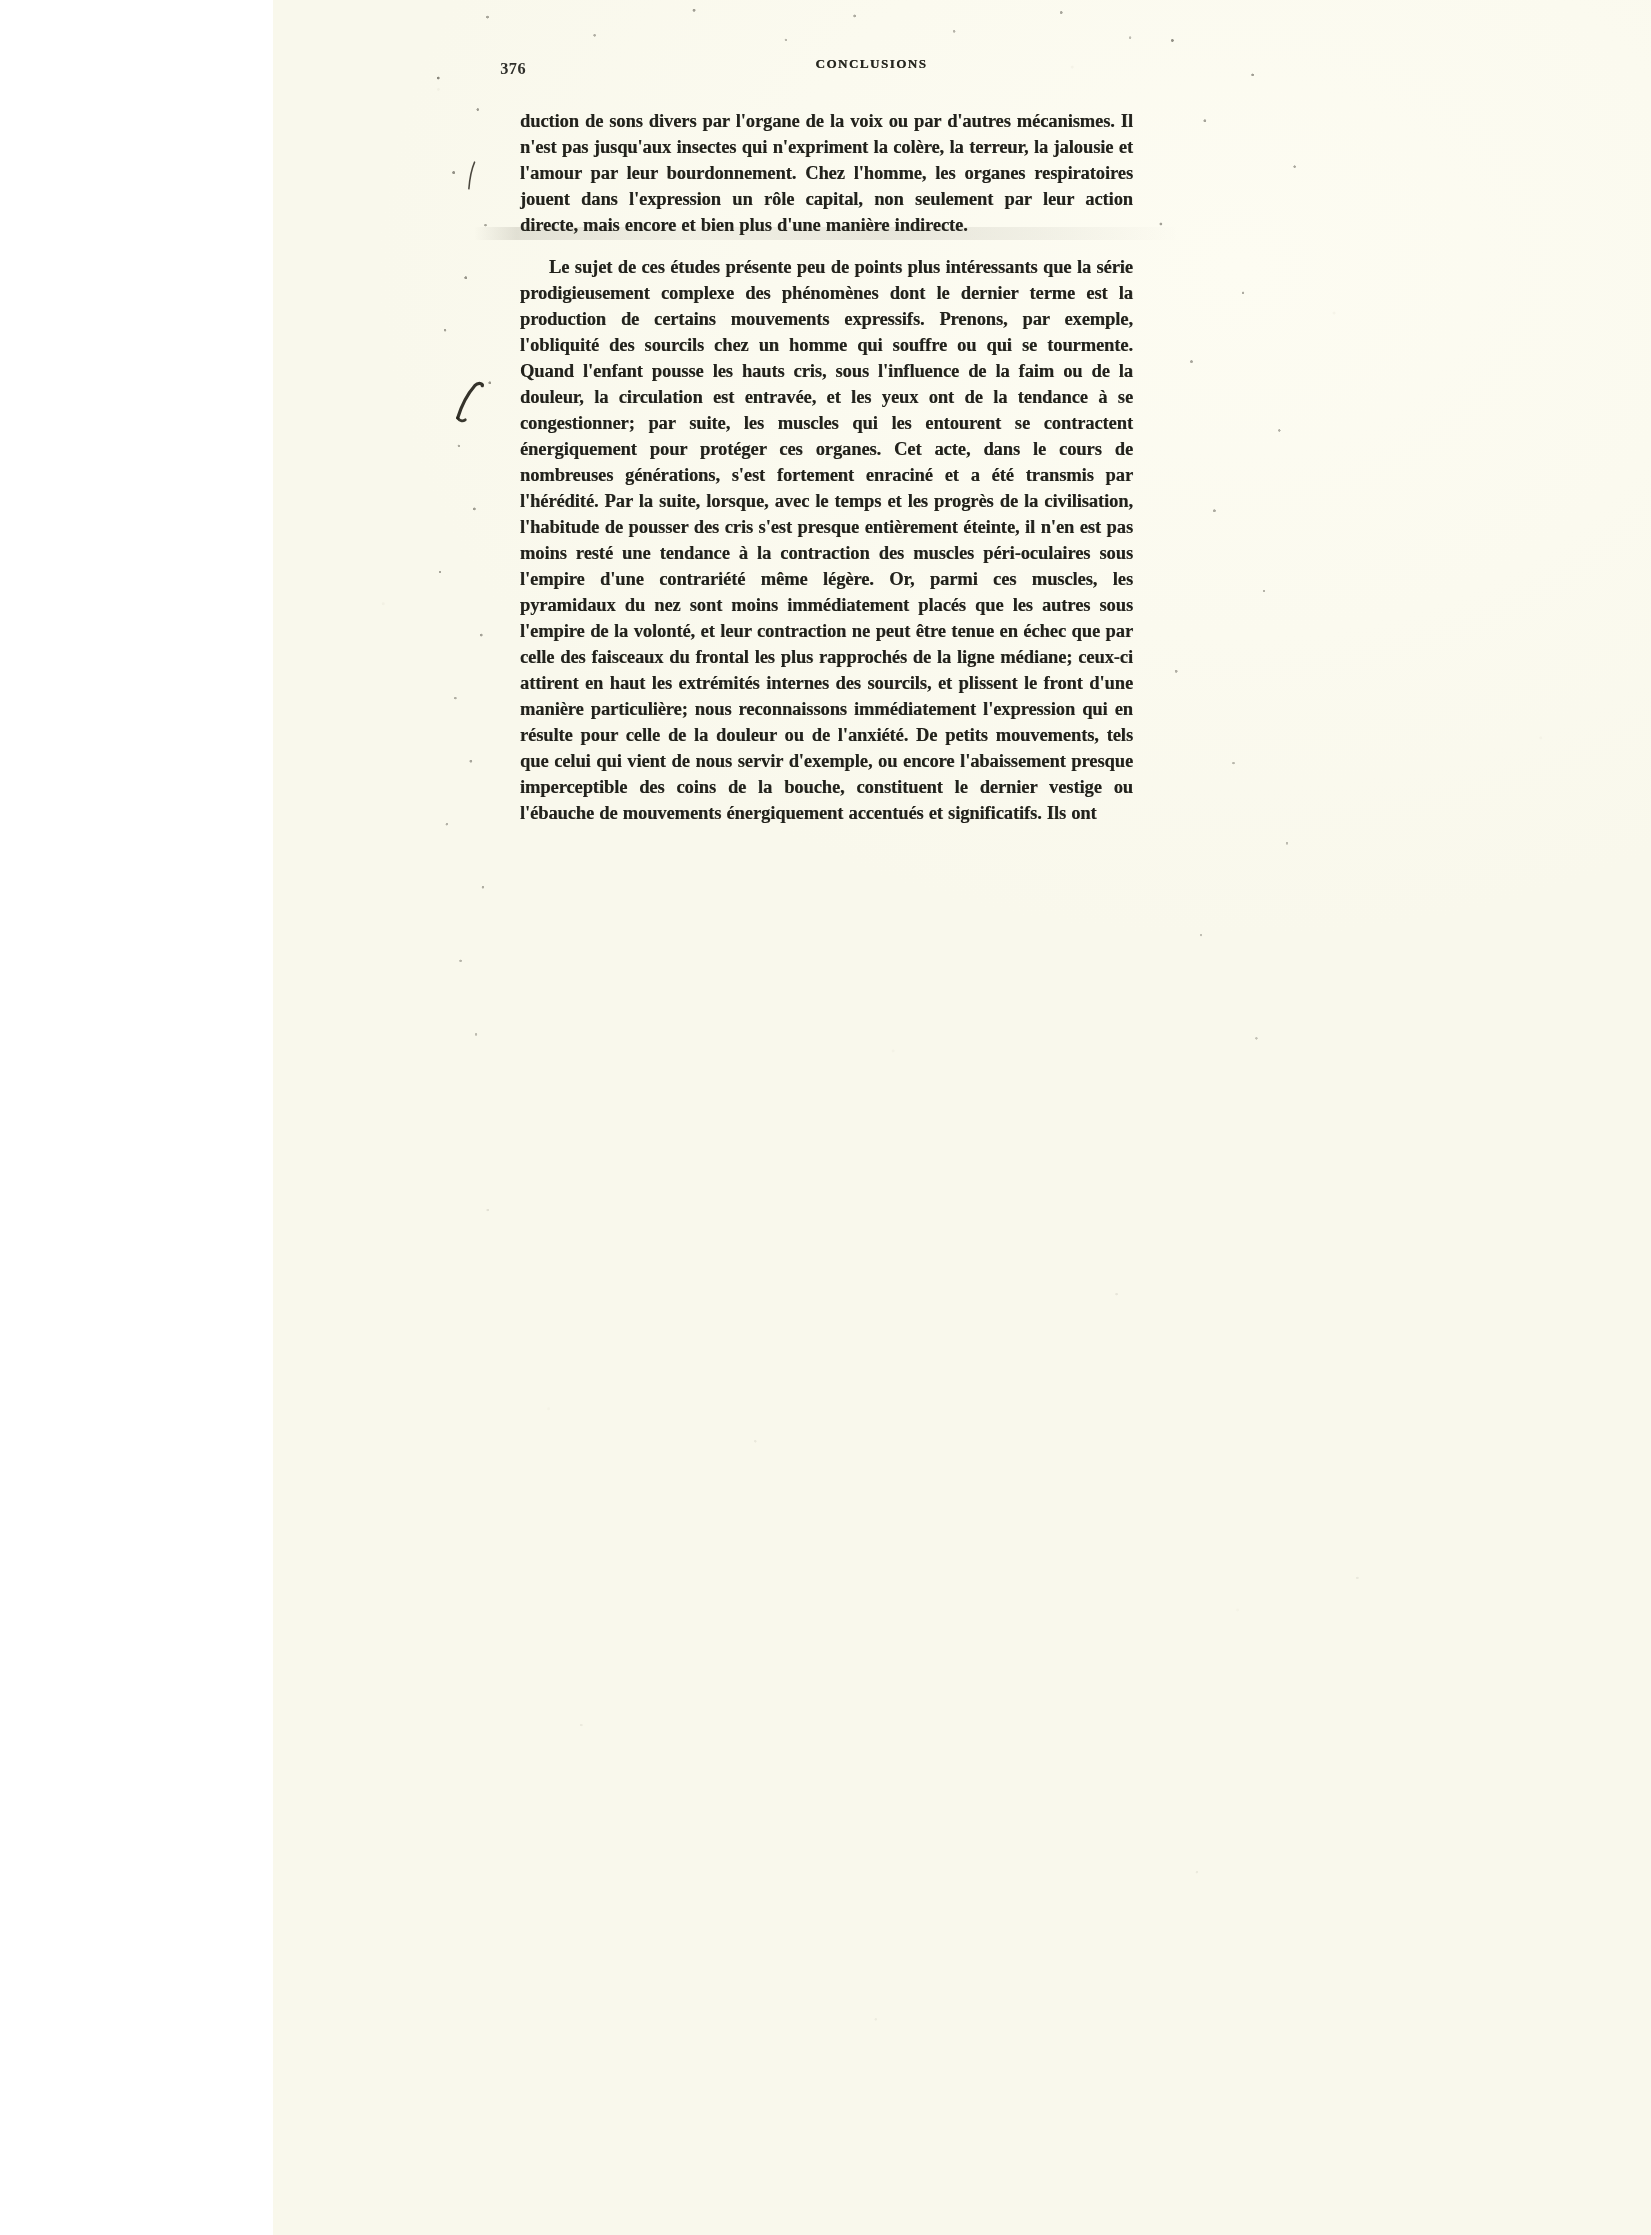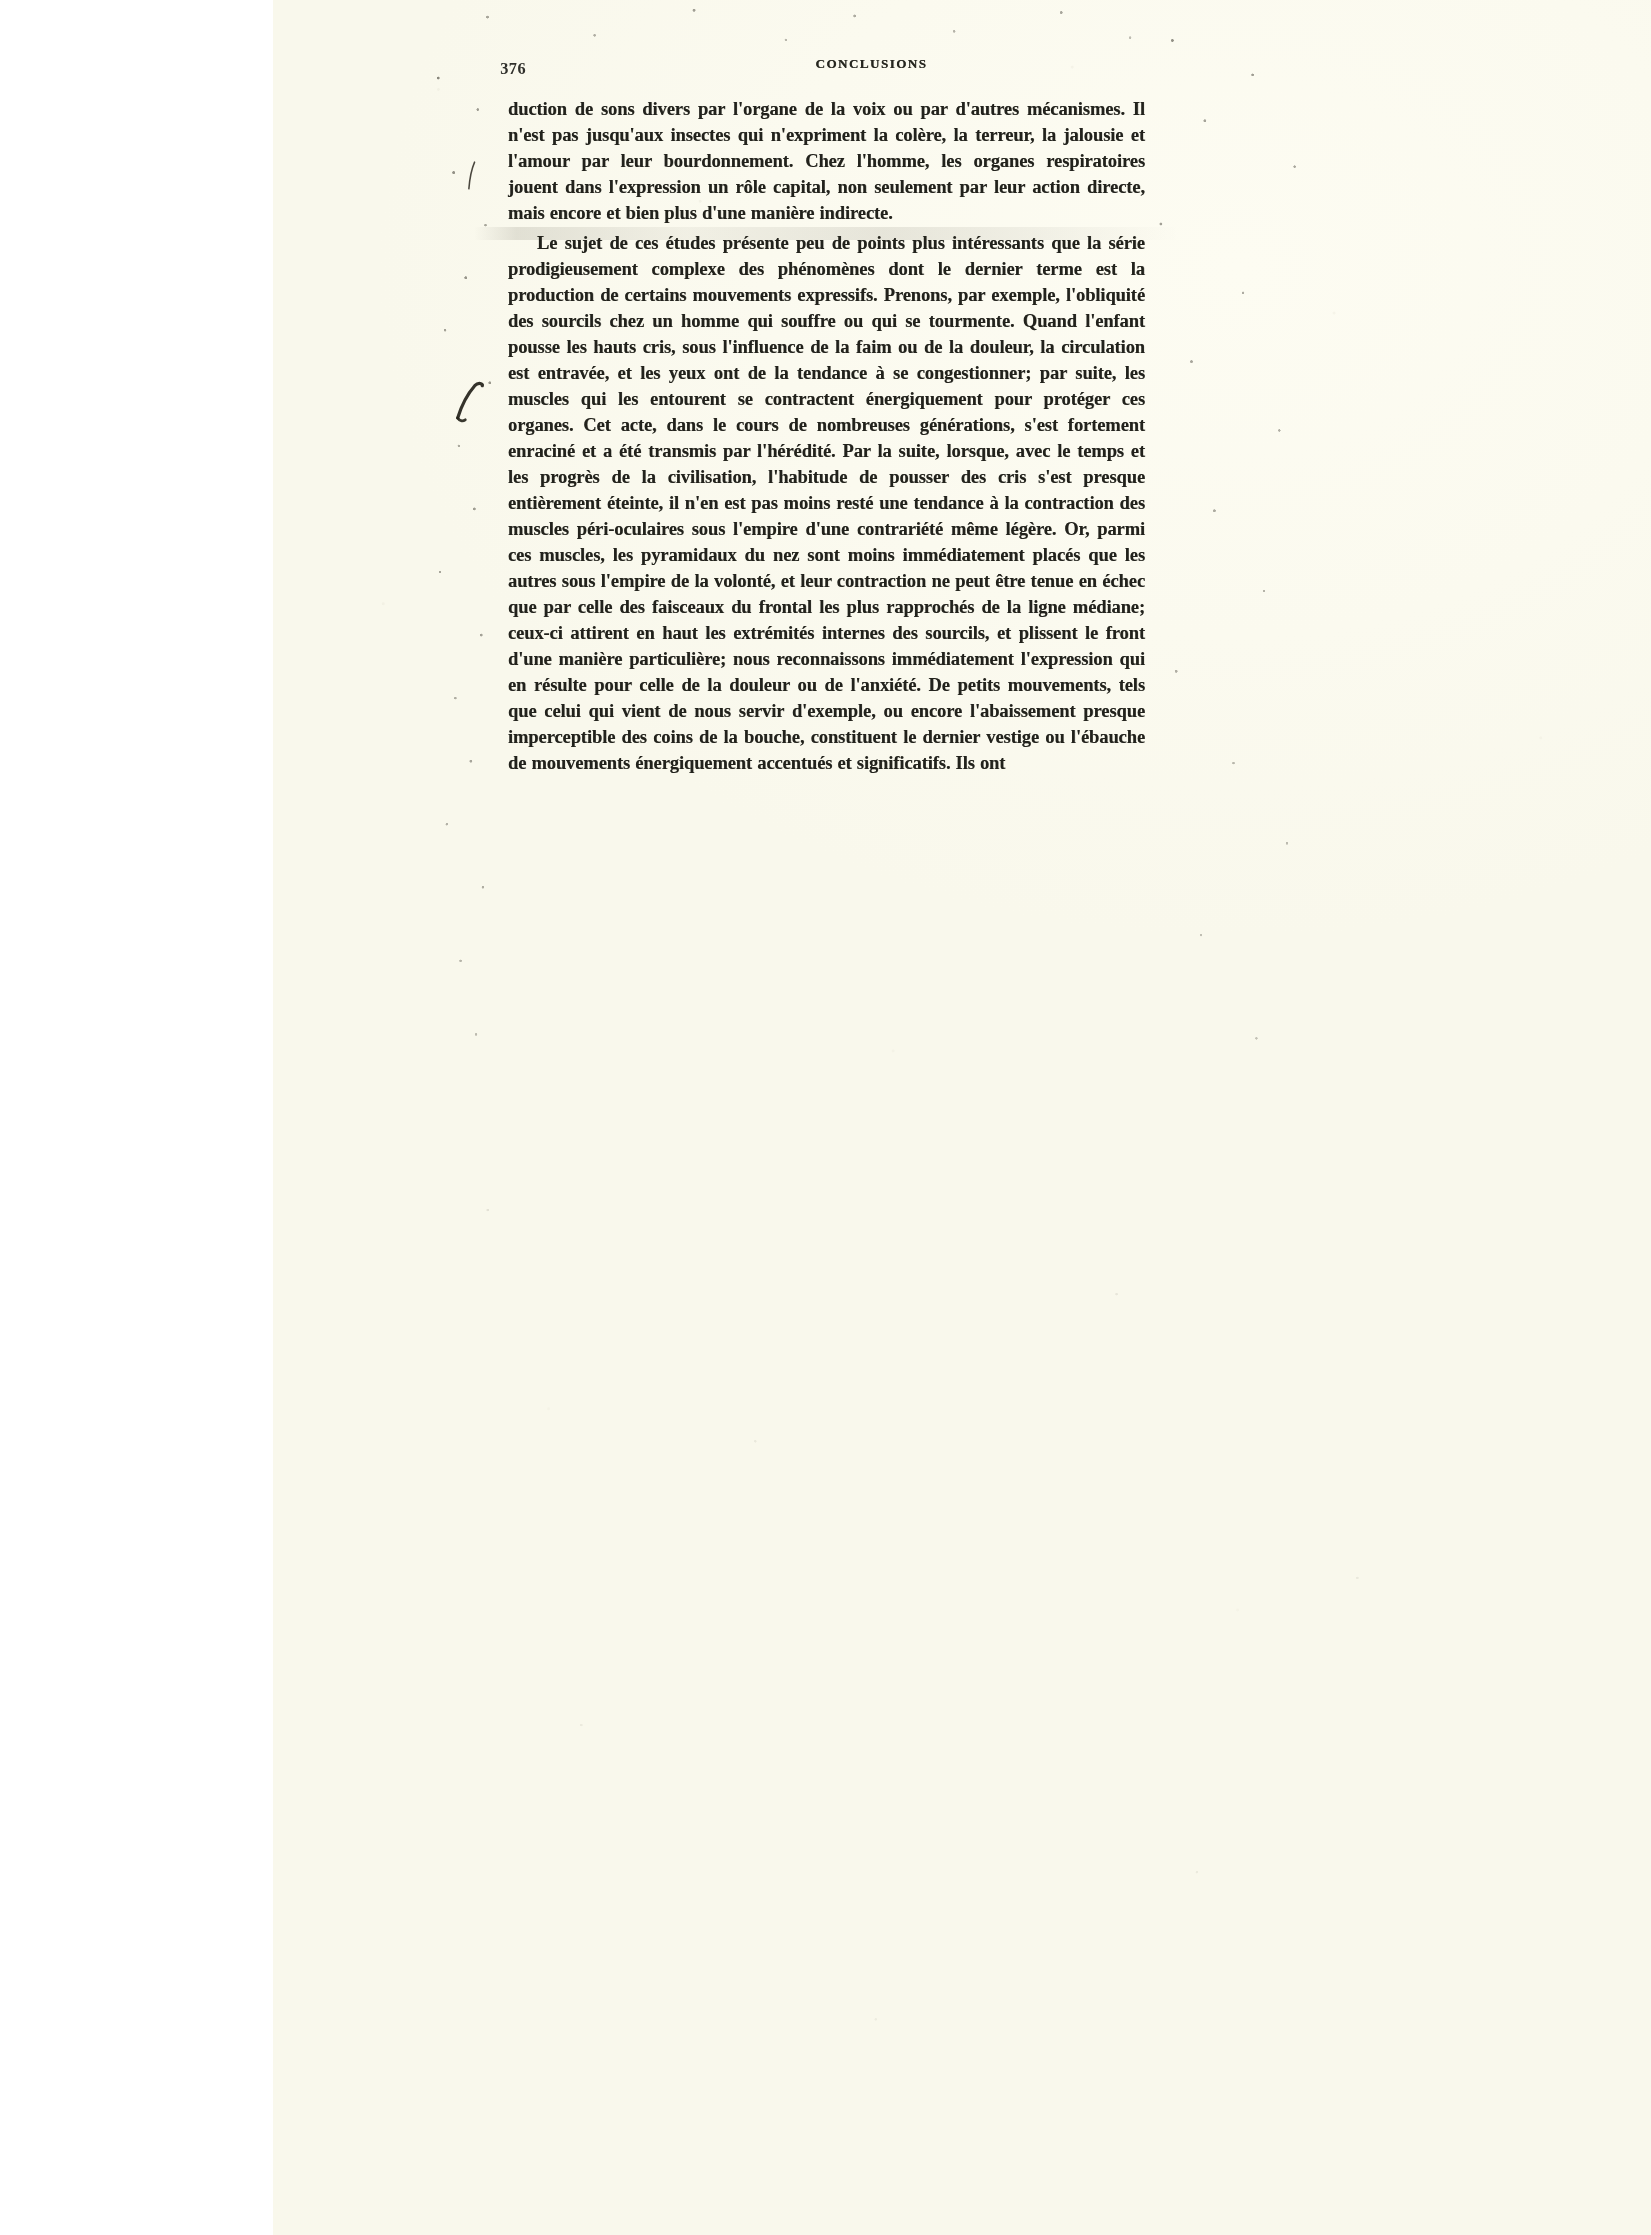--- a/index.html
+++ b/index.html
@@ -90,21 +90,21 @@
     padding-left: 90px;
     font-size: 13px;
     font-weight: bold;
     letter-spacing: 1.5px;
     color: #26261f;
     font-family: "Liberation Serif", "DejaVu Serif", serif;
     text-shadow: 0.4px 0 0 rgba(30,30,25,0.55), 0 0.4px 0 rgba(30,30,25,0.35);
   }
 
   .body-paragraph {
-    margin: 4px;
+    margin: 16px;
     color: #22221c;
     font-size: 18.5px;
     line-height: 26px;
     font-weight: bold;
     text-align: justify;
     font-family: "Liberation Serif", "DejaVu Serif", serif;
     letter-spacing: -0.1px;
     word-spacing: 0.6px;
     text-shadow: 0.3px 0.2px 0.2px rgba(25,25,20,0.45);
     -webkit-font-smoothing: none;

